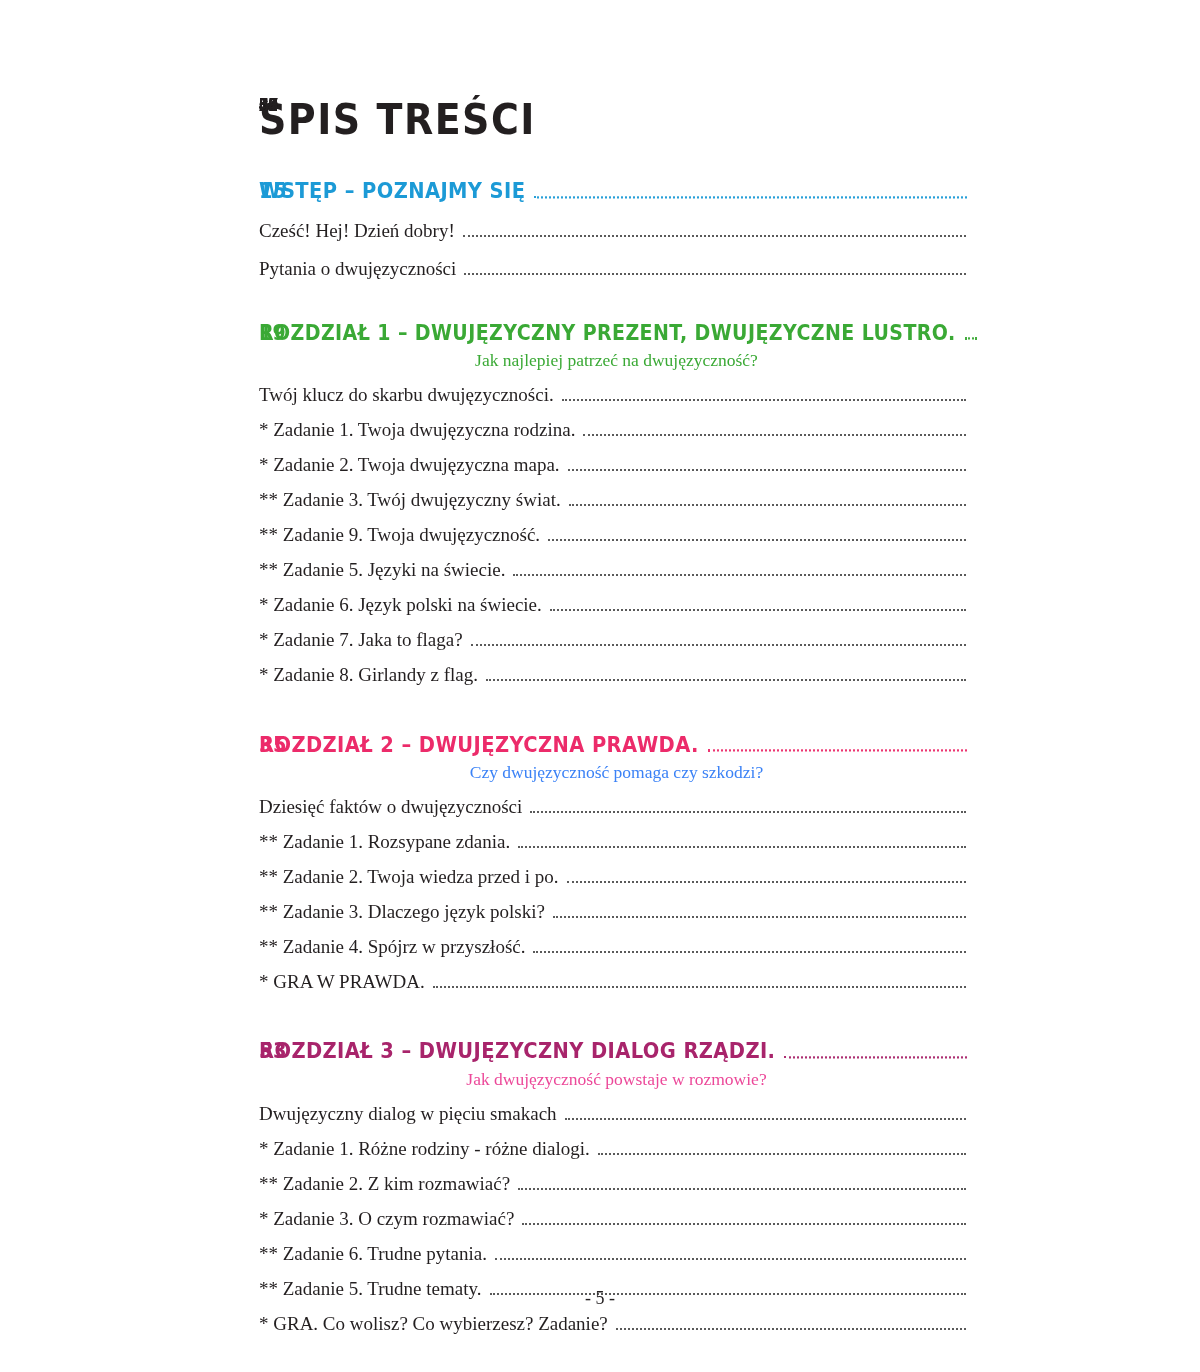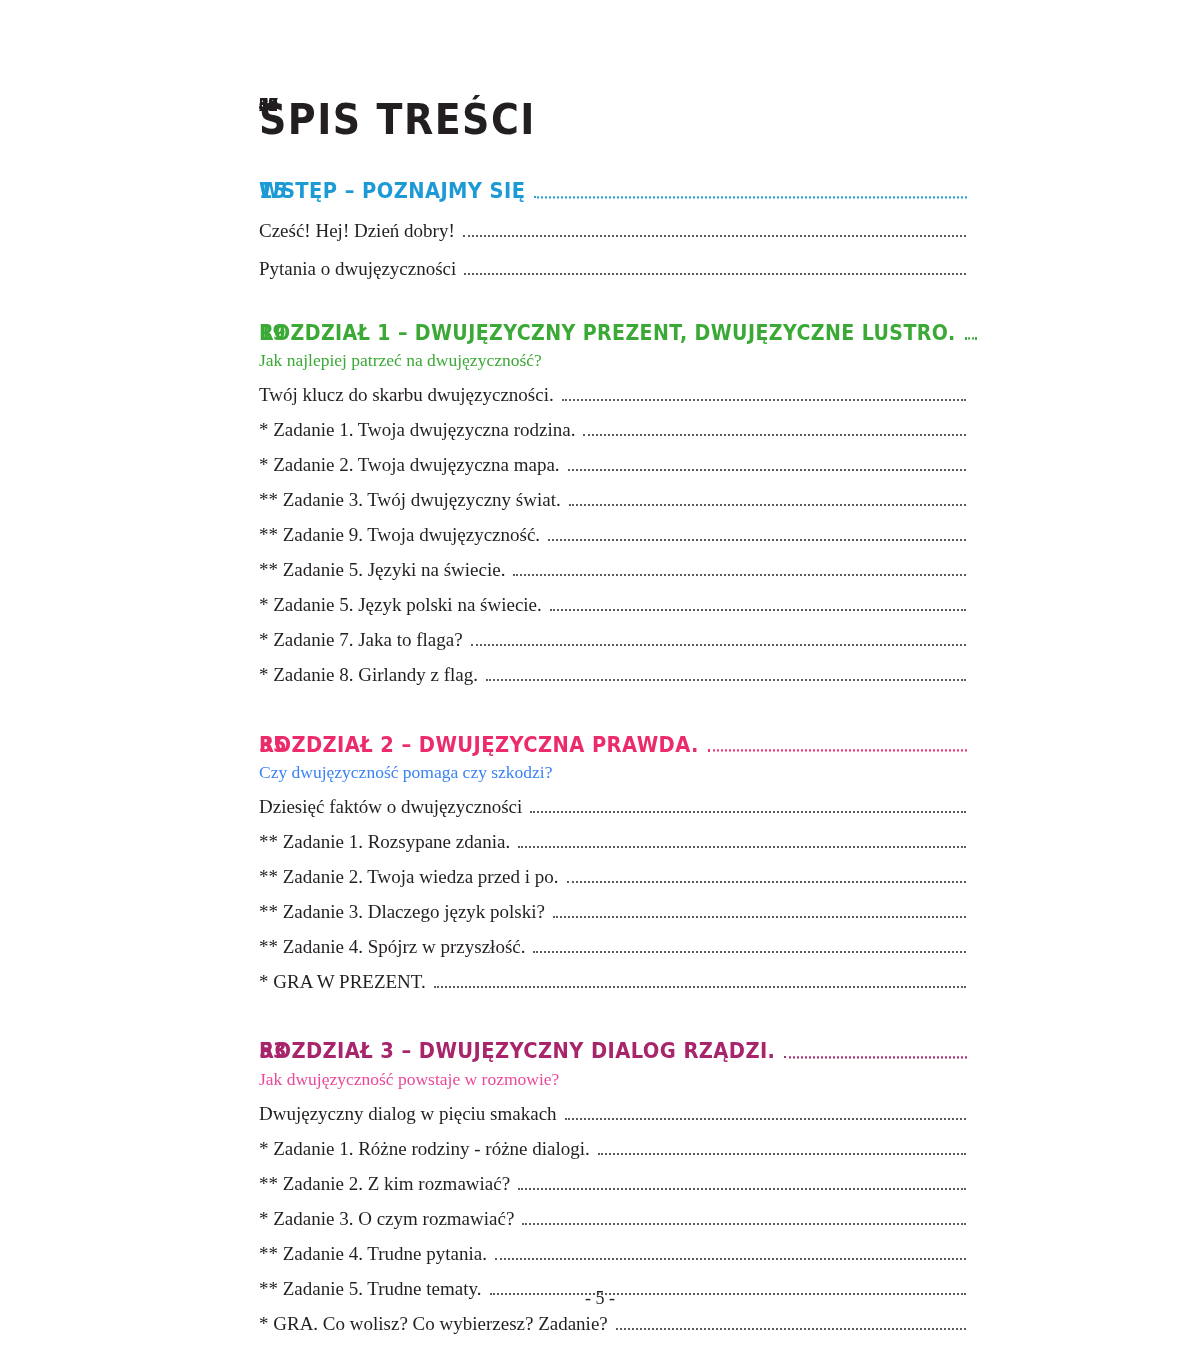--- a/index.html
+++ b/index.html
@@ -62,20 +62,21 @@
     height: 0;
     opacity: 0.95;
   }
   .chapter-row .page { white-space: nowrap; font-weight: 700; }
 
   .chapter-sub {
     font-family: "Liberation Serif", serif;
     font-size: 17.5px;
     margin-top: 5px;
     margin-bottom: 6px;
+    text-align: center;
   }
 
   
   .entry {
     display: flex;
     align-items: baseline;
     font-size: 19px;
     line-height: 1.05;
     margin-top: 14px;
     color: #231f20;
@@ -160,21 +161,21 @@
         <span class="label">** Zadanie 9. Twoja dwujęzyczność.</span>
         <span class="leader"></span>
         <span class="page">27</span>
       </div>
       <div class="entry">
         <span class="label">** Zadanie 5. Języki na świecie.</span>
         <span class="leader"></span>
         <span class="page">29</span>
       </div>
       <div class="entry">
-        <span class="label">* Zadanie 5. Język polski na świecie.</span>
+        <span class="label">* Zadanie 6. Język polski na świecie.</span>
         <span class="leader"></span>
         <span class="page">31</span>
       </div>
       <div class="entry">
         <span class="label">* Zadanie 7. Jaka to flaga?</span>
         <span class="leader"></span>
         <span class="page">33</span>
       </div>
       <div class="entry">
         <span class="label">* Zadanie 8. Girlandy z flag.</span>
@@ -209,21 +210,21 @@
         <span class="label">** Zadanie 3. Dlaczego język polski?</span>
         <span class="leader"></span>
         <span class="page">44</span>
       </div>
       <div class="entry">
         <span class="label">** Zadanie 4. Spójrz w przyszłość.</span>
         <span class="leader"></span>
         <span class="page">46</span>
       </div>
       <div class="entry">
-        <span class="label">* GRA W PREZENT.</span>
+        <span class="label">* GRA W PRAWDA.</span>
         <span class="leader"></span>
         <span class="page">47</span>
       </div>
     </div>
 
     <div class="section" style="margin-top:48px;">
       <div class="chapter-row" style="color:#a8246b;">
         <span class="label">ROZDZIAŁ 3 – DWUJĘZYCZNY DIALOG RZĄDZI.</span>
         <span class="leader"></span>
         <span class="page">53</span>
@@ -243,21 +244,21 @@
         <span class="label">** Zadanie 2. Z kim rozmawiać?</span>
         <span class="leader"></span>
         <span class="page">58</span>
       </div>
       <div class="entry">
         <span class="label">* Zadanie 3. O czym rozmawiać?</span>
         <span class="leader"></span>
         <span class="page">61</span>
       </div>
       <div class="entry">
-        <span class="label">** Zadanie 4. Trudne pytania.</span>
+        <span class="label">** Zadanie 6. Trudne pytania.</span>
         <span class="leader"></span>
         <span class="page">64</span>
       </div>
       <div class="entry">
         <span class="label">** Zadanie 5. Trudne tematy.</span>
         <span class="leader"></span>
         <span class="page">66</span>
       </div>
       <div class="entry">
         <span class="label">* GRA. Co wolisz? Co wybierzesz? Zadanie?</span>

